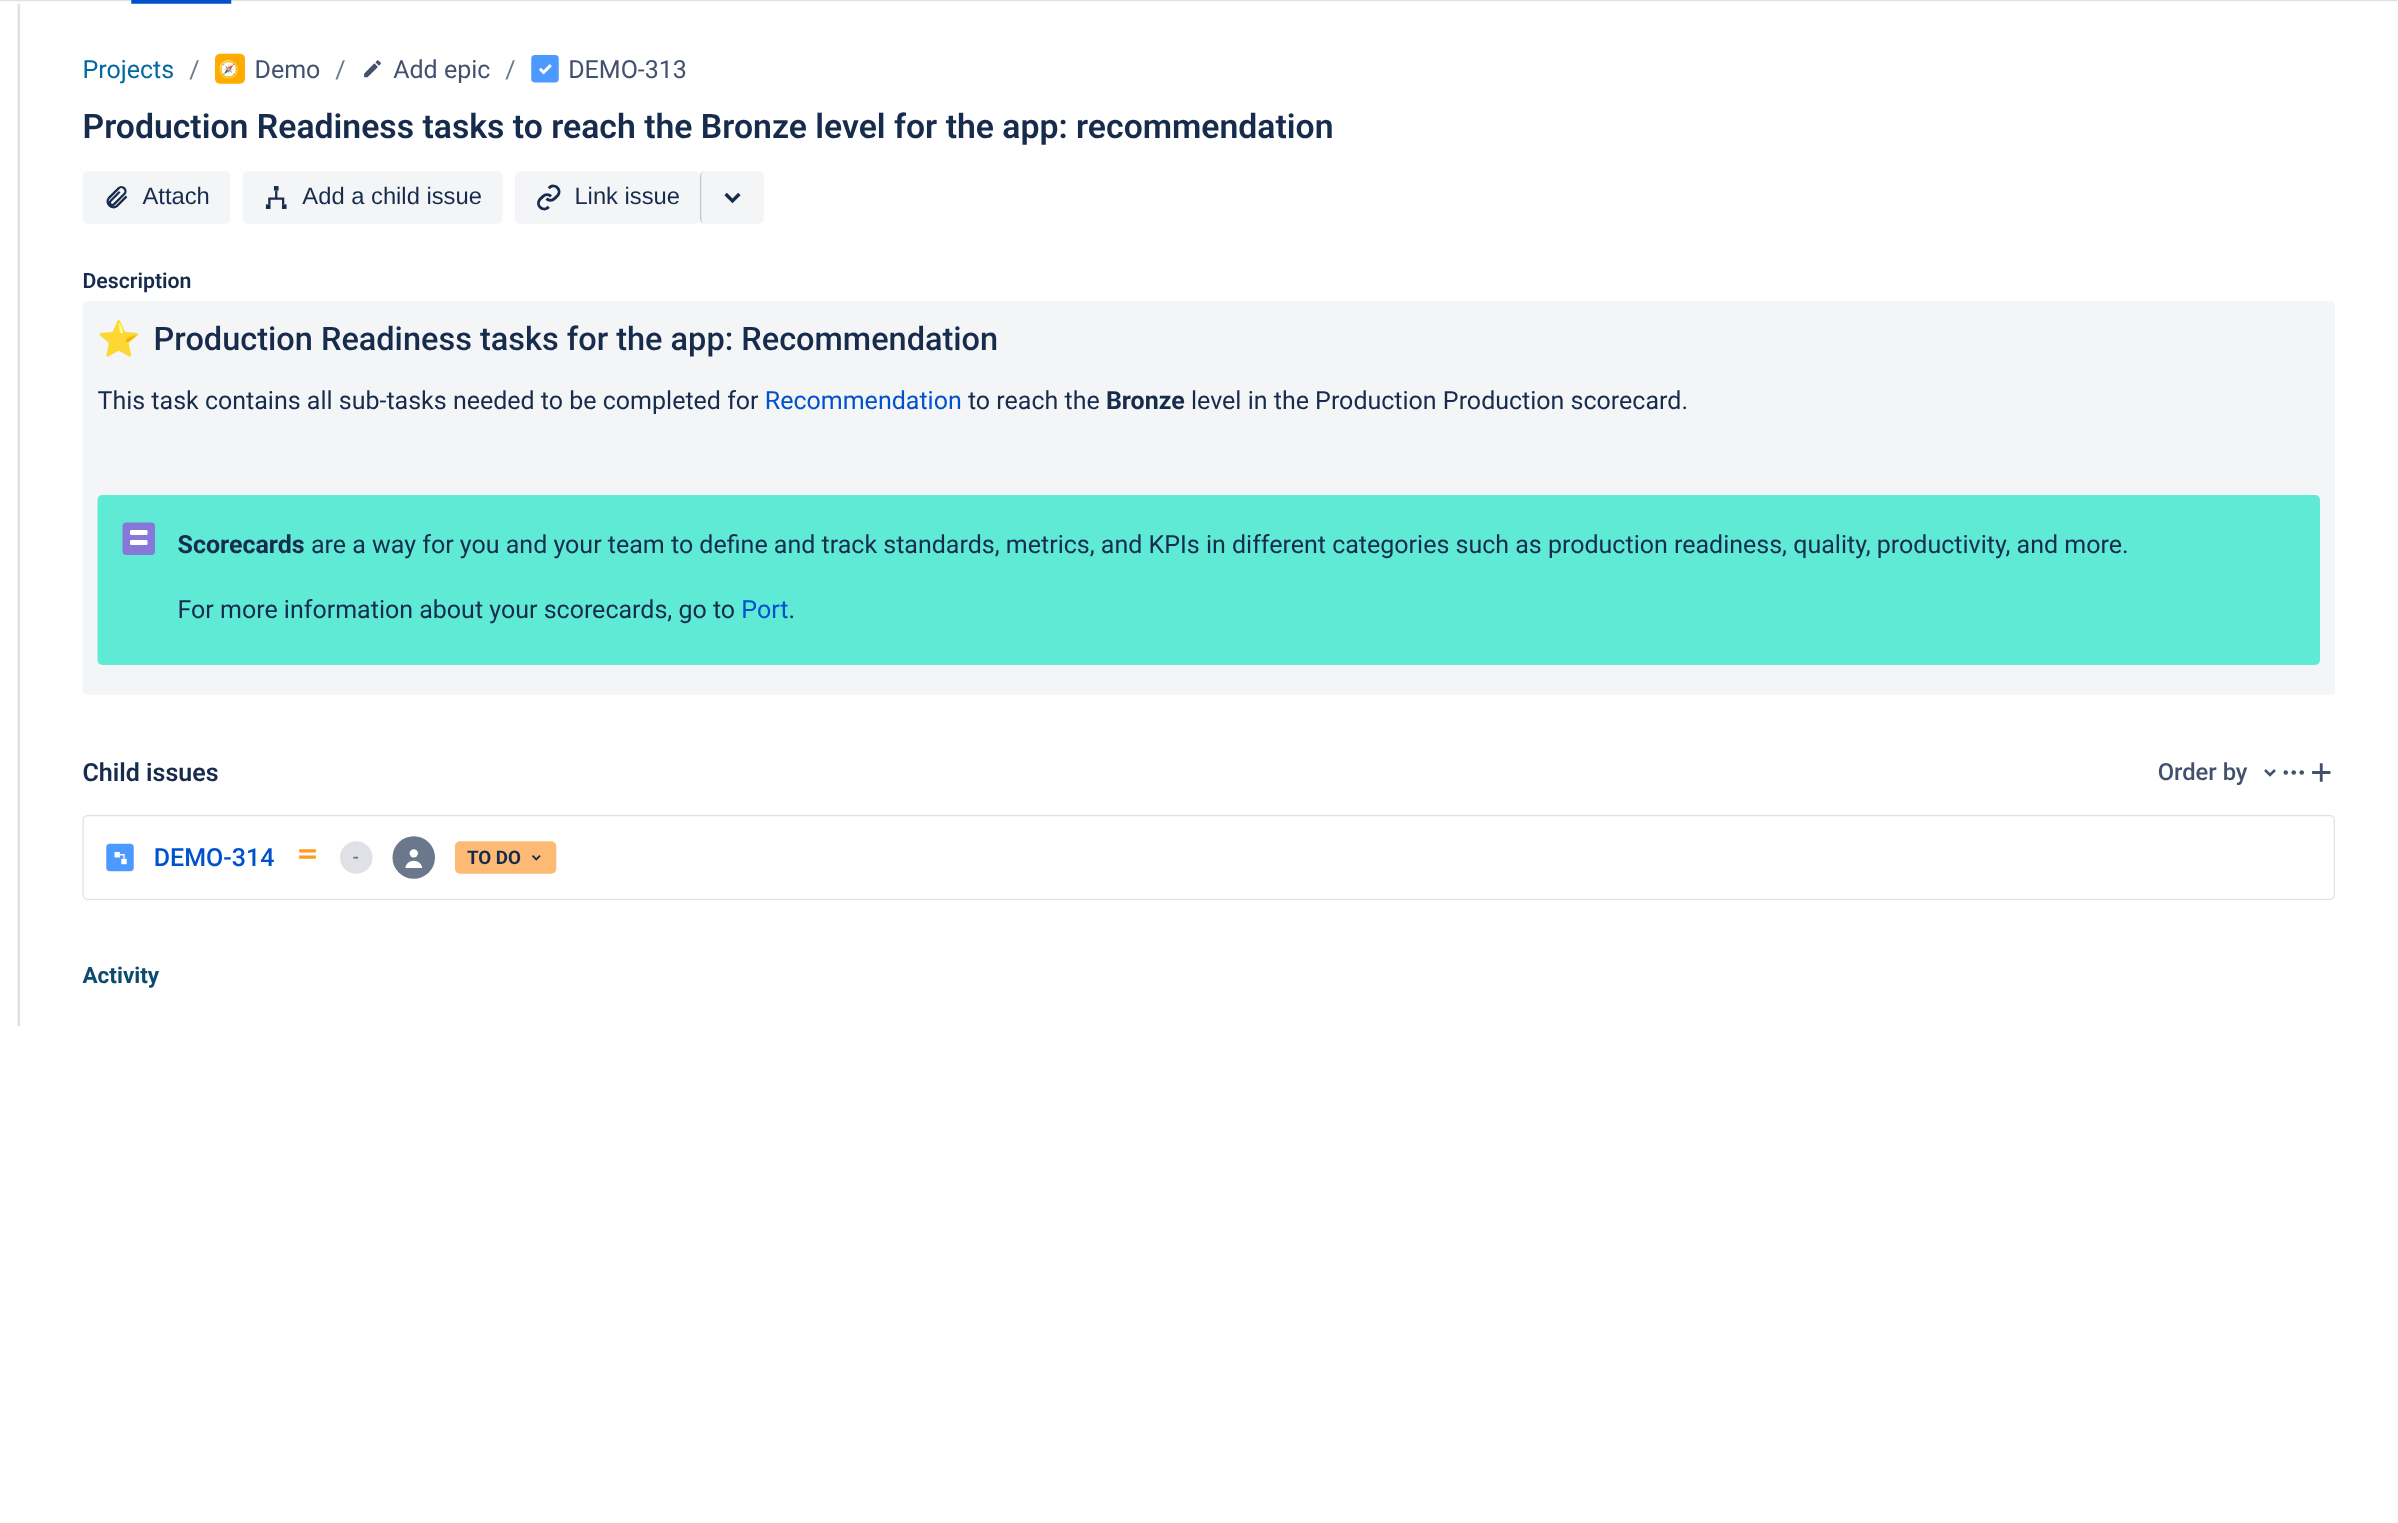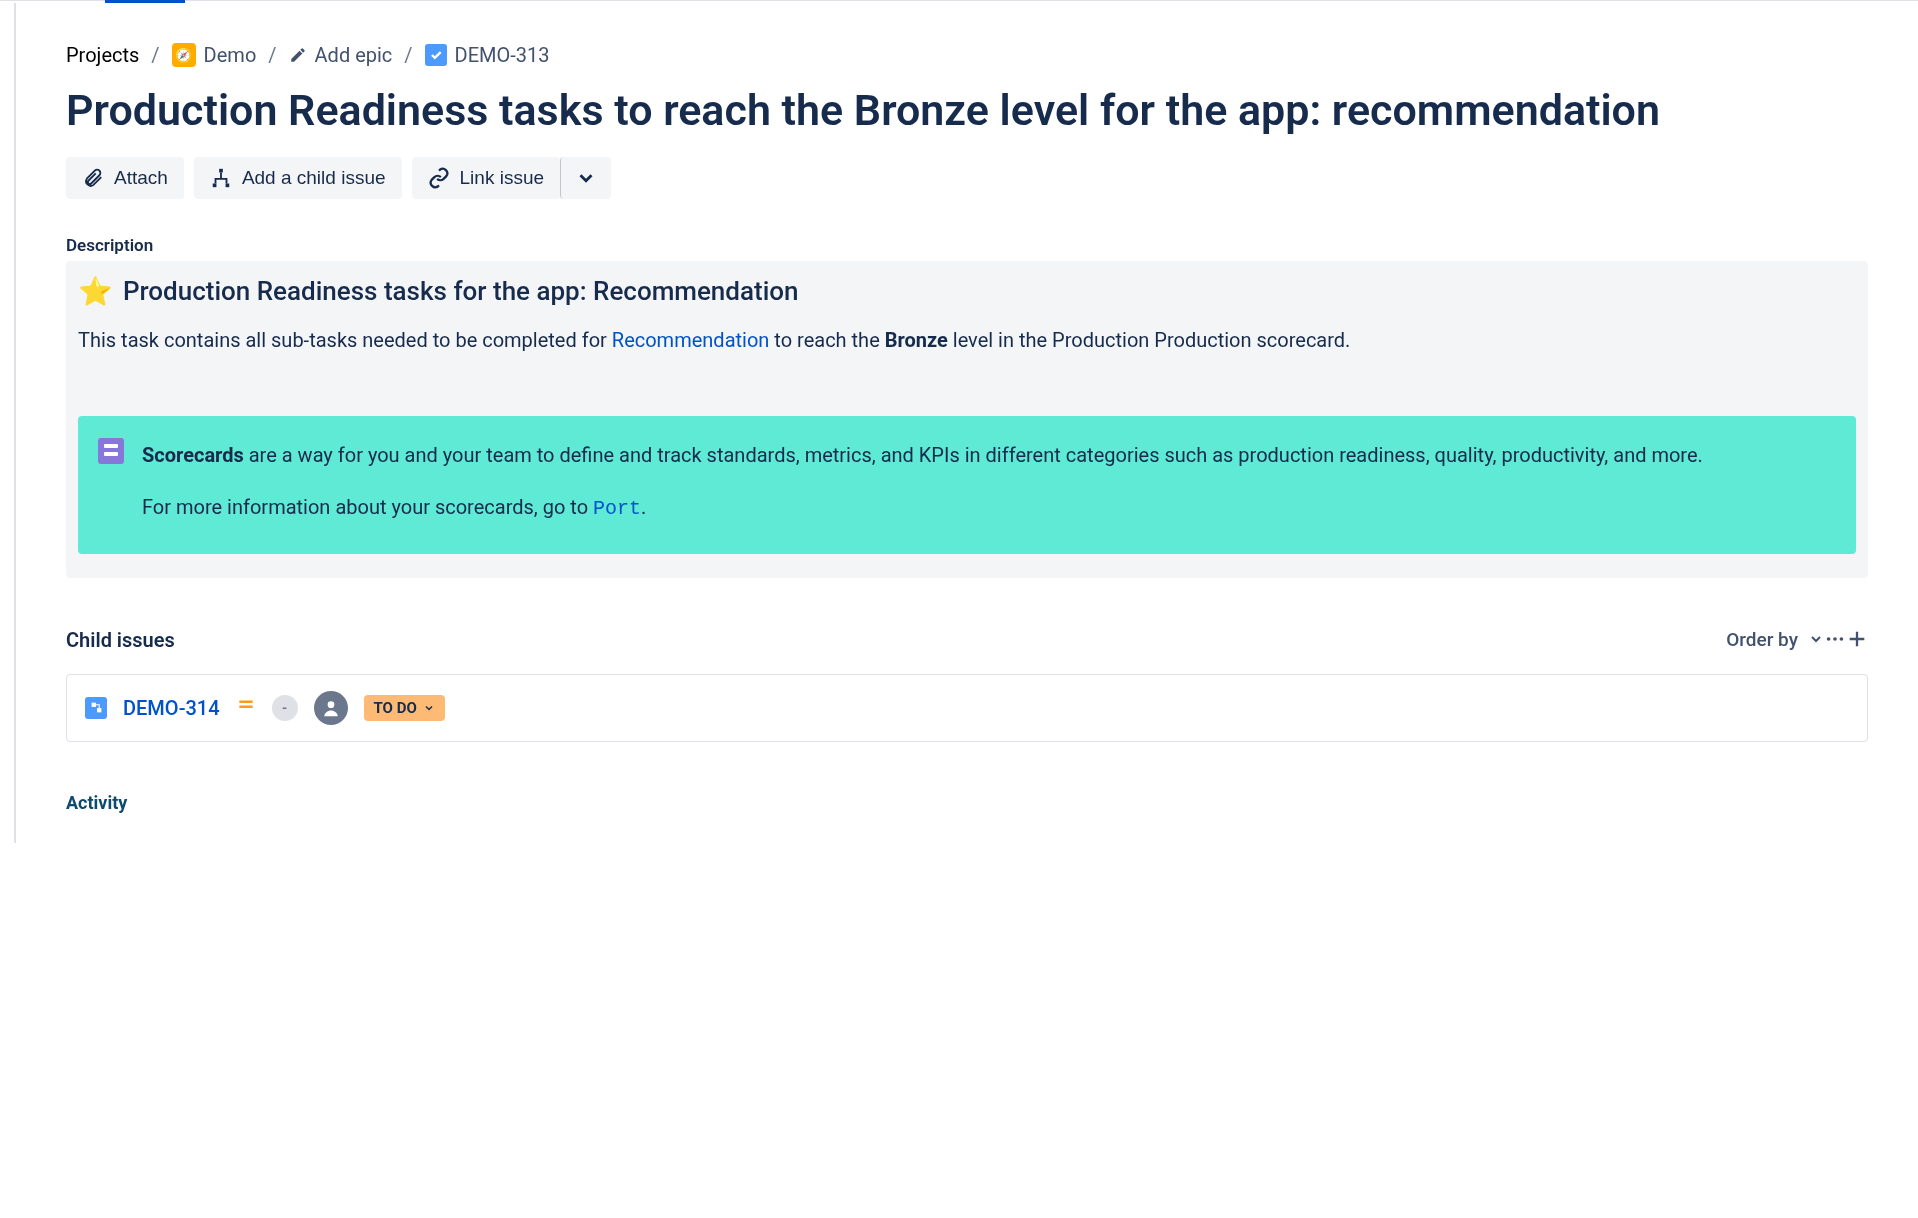--- a/index.html
+++ b/index.html
@@ -29,37 +29,37 @@
   .breadcrumbs {
     display: flex;
     align-items: center;
     gap: 12px;
     font-size: 20px;
     color: #42526E;
     margin-bottom: 18px;
     flex-wrap: wrap;
   }
   .breadcrumbs .sep { color: #6B778C; }
-  .breadcrumbs a, .bc-link { color: #000000; text-decoration: none; cursor: pointer; }
+  .breadcrumbs a, .bc-link { color: #0369a1; text-decoration: none; cursor: pointer; }
   .bc-item { display: inline-flex; align-items: center; gap: 8px; }
   .proj-icon {
     width: 24px; height: 24px; border-radius: 4px;
     background: #FFAB00;
     display: inline-flex; align-items: center; justify-content: center;
     font-size: 14px;
   }
   .pencil-icon { width: 18px; height: 18px; color:#42526E; }
   .task-icon {
     width: 22px; height: 22px; border-radius: 3px;
     background: #4C9AFF;
     display:inline-flex; align-items:center; justify-content:center;
   }
   .task-icon svg { width:14px; height:14px; color:#fff; }
   h1.title {
-    font-size: 43px;
+    font-size: 27px;
     font-weight: 600;
     color: #172B4D;
     margin-bottom: 20px;
     line-height: 1.2;
   }
   .actions {
     display: flex;
     gap: 10px;
     margin-bottom: 36px;
   }
@@ -119,21 +119,21 @@
     display:flex; align-items:center; justify-content:center;
   }
   .info-icon::before, .info-icon::after {
     content:""; display:block; background:#fff; position:relative;
   }
   .info-icon { position: relative; }
   .info-icon .bar1 { position:absolute; top:6px; left:6px; width:14px; height:4px; background:#fff; border-radius:1px;}
   .info-icon .bar2 { position:absolute; top:14px; left:6px; width:14px; height:4px; background:#fff; border-radius:1px;}
   .info-text { font-size: 20px; line-height: 1.7; color:#172B4D; }
   .info-text strong { font-weight:700; }
-  .info-text a { color:#0052CC; text-decoration:none;font-family:Liberation Mono, monospace; }
+  .info-text a { color:#0052CC; text-decoration:none; }
   .child-header {
     display: flex; align-items: flex-start; justify-content: space-between;
     margin-bottom: 16px;
   }
   .child-actions { display:flex; align-items:center; color:#42526E; }
   .order-by { display:inline-flex; align-items:center; gap:10px; font-size:19px; font-weight:500; cursor:pointer;}
   .icon-btn { background:none; border:none; cursor:pointer; color:#42526E; display:inline-flex; align-items:center; }
   .icon-btn svg { width:22px; height:22px; }
   .child-row {
     border: 1px solid #DFE1E6;

